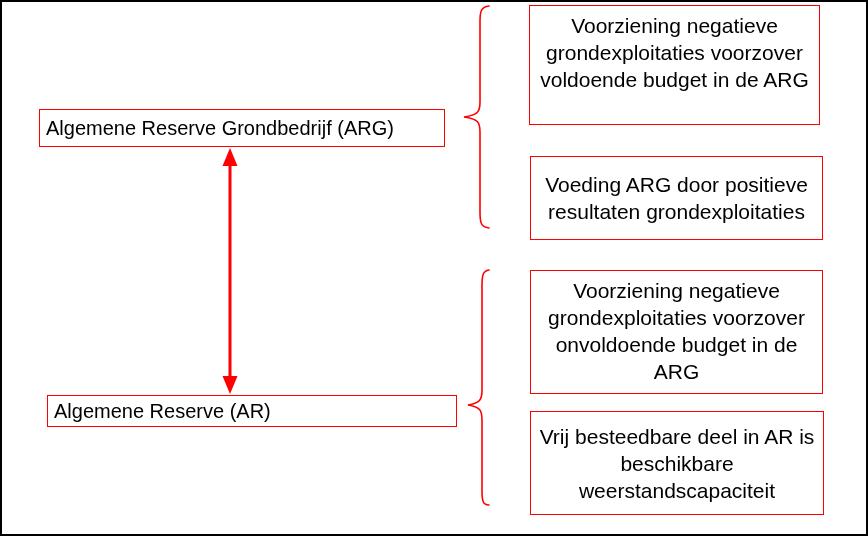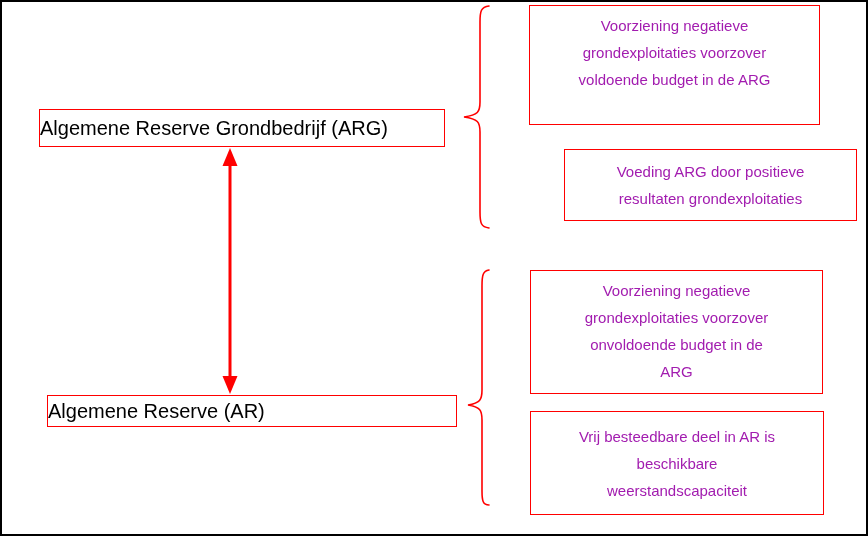--- a/index.html
+++ b/index.html
@@ -16,42 +16,43 @@
     background: #ffffff;
     overflow: hidden;
   }
   .main-box {
     position: absolute;
     border: 1px solid #ff0000;
     background: #ffffff;
     font-size: 20px;
     display: flex;
     align-items: center;
+    padding-left: 6px;
     white-space: nowrap;
     color: #000000;
   }
   .arg-box { left: 37px; top: 107px; width: 406px; height: 38px; }
   .ar-box  { left: 45px; top: 393px; width: 410px; height: 32px; }
   .note {
     position: absolute;
     border: 1px solid #ff0000;
     background: #ffffff;
-    font-size: 15px;
+    font-size: 21px;
     line-height: 27px;
     text-align: center;
     white-space: pre-line;
-    color: #a21caf;
+    color: #000000;
     display: flex;
     flex-direction: column;
     align-items: center;
   }
   .note-top-aligned { justify-content: flex-start; padding-top: 6px; }
   .note-centered    { justify-content: center; }
   .note-1 { left: 527px; top: 3px;   width: 291px; height: 120px; }
-  .note-2 { left: 528px; top: 147px; width: 293px; height: 72px; margin-left: 34px;  }
+  .note-2 { left: 528px; top: 154px; width: 293px; height: 84px;  }
   .note-3 { left: 528px; top: 268px; width: 293px; height: 124px; }
   .note-4 { left: 528px; top: 409px; width: 294px; height: 104px; }
   svg.overlay { position: absolute; overflow: visible; }
   .arrow-svg { left: 216px; top: 144px; }
   .brace-top-svg { left: 452px; top: 0px; }
   .brace-bottom-svg { left: 458px; top: 264px; }
 </style>
 </head>
 <body>
 

